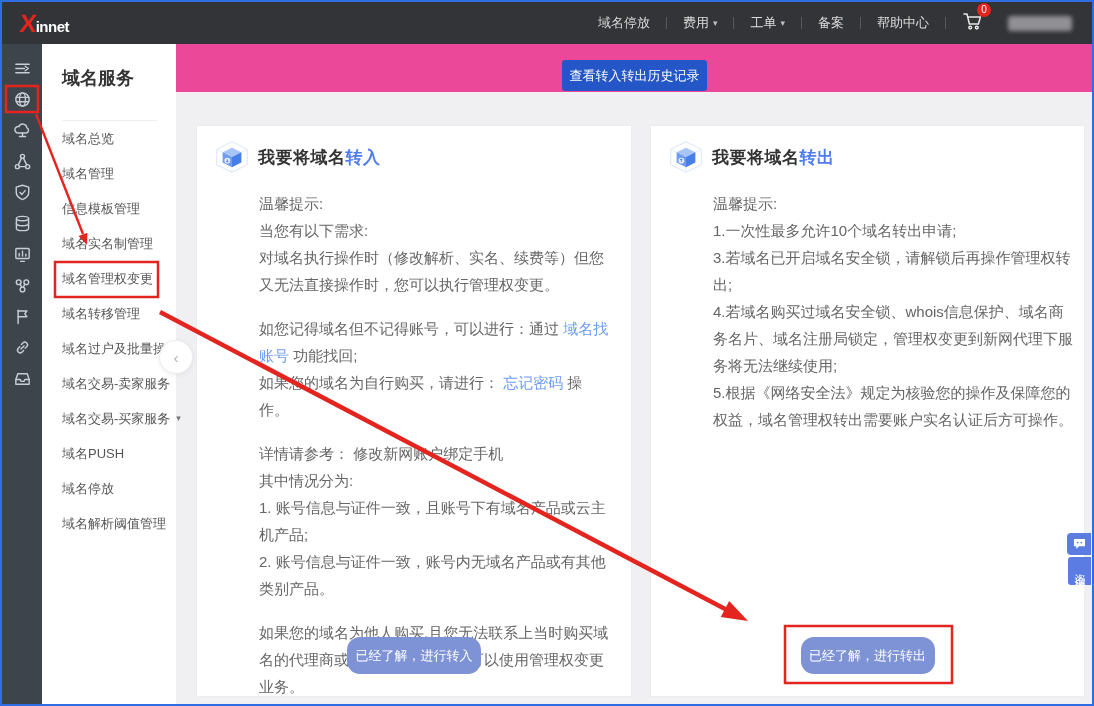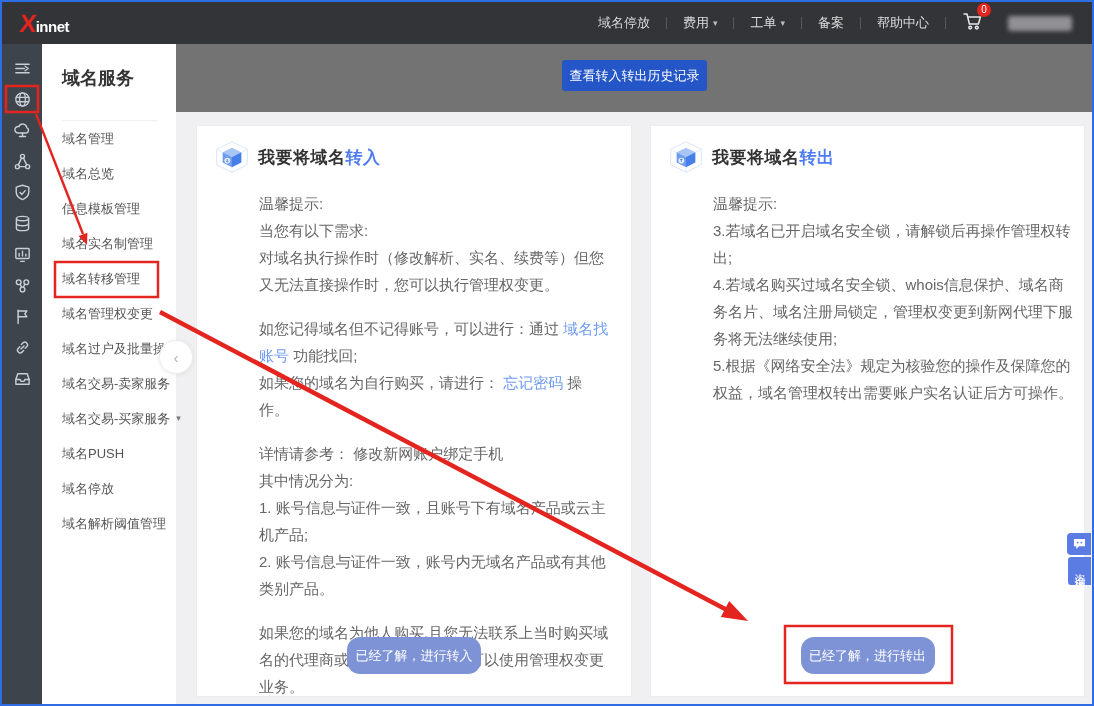--- a/index.html
+++ b/index.html
@@ -31,21 +31,21 @@
 
   
   .sidebar{position:absolute;top:44px;left:42px;width:134px;height:660px;background:#fff;z-index:4;}
   .side-header{margin:22px 0 0 20px;padding-bottom:30px;font-size:18px;font-weight:700;color:#333;border-bottom:1px solid #efefef;width:95px;}
   .side-item{height:35px;line-height:35px;padding-left:20px;font-size:13px;color:#555;cursor:pointer;display:flex;align-items:center;gap:6px;white-space:nowrap;}
   .side-item .caret{color:#777;}
   .collapse-btn{position:absolute;left:159px;top:340px;width:34px;height:34px;border-radius:50%;background:#fff;border:1px solid #ececec;box-shadow:0 1px 5px rgba(0,0,0,.07);z-index:6;display:flex;align-items:center;justify-content:center;color:#b2b2b2;font-size:15px;cursor:pointer;}
 
   
   .main{position:absolute;top:44px;left:176px;width:916px;height:660px;background:#f0f0f2;}
-  .main-top{height:68px;background:#737373;position:relative;}
+  .main-top{height:48px;background:#ec4899;position:relative;}
   .history-btn{position:absolute;left:386px;top:16px;width:145px;height:31px;background:var(--accent);color:#fff;border:none;border-radius:3px;font-size:13px;cursor:pointer;}
 
   .card{position:absolute;top:81px;height:572px;background:#fff;border:1px solid #ececee;}
   .card-in{left:20px;width:436px;}
   .card-out{left:474px;width:435px;}
   .card-head{display:flex;align-items:center;gap:9px;margin:14px 0 0 18px;font-family:Liberation Serif, serif;}
   .cube-icon{width:34px;height:34px;flex:0 0 auto;}
   .card-title{font-size:17px;font-weight:700;color:#333;margin:0;letter-spacing:.5px;}
   .card-title .hl{color:var(--title-blue);}
   .card-body{margin:16px 22px 0 62px;font-size:15px;line-height:27px;color:#666;}
@@ -172,26 +172,26 @@
         <svg width="19" height="19" viewBox="0 0 20 20">
           <path d="M3 11l2-6h10l2 6v5H3z"></path>
           <path d="M3 11h4.4l1.1 2h3l1.1-2H17"></path>
         </svg>
       </span>
   </aside>
 
   <aside class="sidebar">
     <div class="side-header">域名服务</div>
     <div id="side-items">
+        <div class="side-item">域名总览</div>
         <div class="side-item">域名管理</div>
-        <div class="side-item">域名总览</div>
         <div class="side-item">信息模板管理</div>
         <div class="side-item">域名实名制管理</div>
+        <div class="side-item">域名管理权变更</div>
         <div class="side-item">域名转移管理</div>
-        <div class="side-item">域名管理权变更</div>
         <div class="side-item">域名过户及批量操作</div>
         <div class="side-item">域名交易-卖家服务</div>
         <div class="side-item">域名交易-买家服务<span class="caret">▾</span></div>
         <div class="side-item">域名PUSH</div>
         <div class="side-item">域名停放</div>
         <div class="side-item">域名解析阈值管理</div>
       </div>
   </aside>
   <div class="collapse-btn">
     <span>‹</span>
@@ -242,20 +242,21 @@
             <polygon points="31,14.5 31,26.5 20,32 20,20" fill="#477fe8"></polygon>
             <polygon points="9,14.5 20,20 20,32 9,26.5" fill="#6f9cee"></polygon>
             <circle cx="14.5" cy="24.2" r="3.4" fill="#eaf1fd"></circle>
             <path d="M14.5 25.8v-3.4M13.1 23.6l1.4-1.5 1.4 1.5" stroke="#477fe8" stroke-width="1.1" fill="none"></path>
           </svg>
         </span>
         <h2 class="card-title"><span>我要将域名</span><span class="hl">转出</span></h2>
       </div>
       <div class="card-body" id="body-out">
           <p><span>温馨提示:</span></p>
+          <p><span>1.一次性最多允许10个域名转出申请;</span></p>
           <p><span>3.若域名已开启域名安全锁，请解锁后再操作管理权转出;</span></p>
           <p><span>4.若域名购买过域名安全锁、whois信息保护、域名商务名片、域名注册局锁定，管理权变更到新网代理下服务将无法继续使用;</span></p>
           <p><span>5.根据《网络安全法》规定为核验您的操作及保障您的权益，域名管理权转出需要账户实名认证后方可操作。</span></p>
         </div>
       <button class="soft-btn">已经了解，进行转出</button>
     </section>
   </main>
 
   <div class="side-tab">
     <span class="tab-icon">

